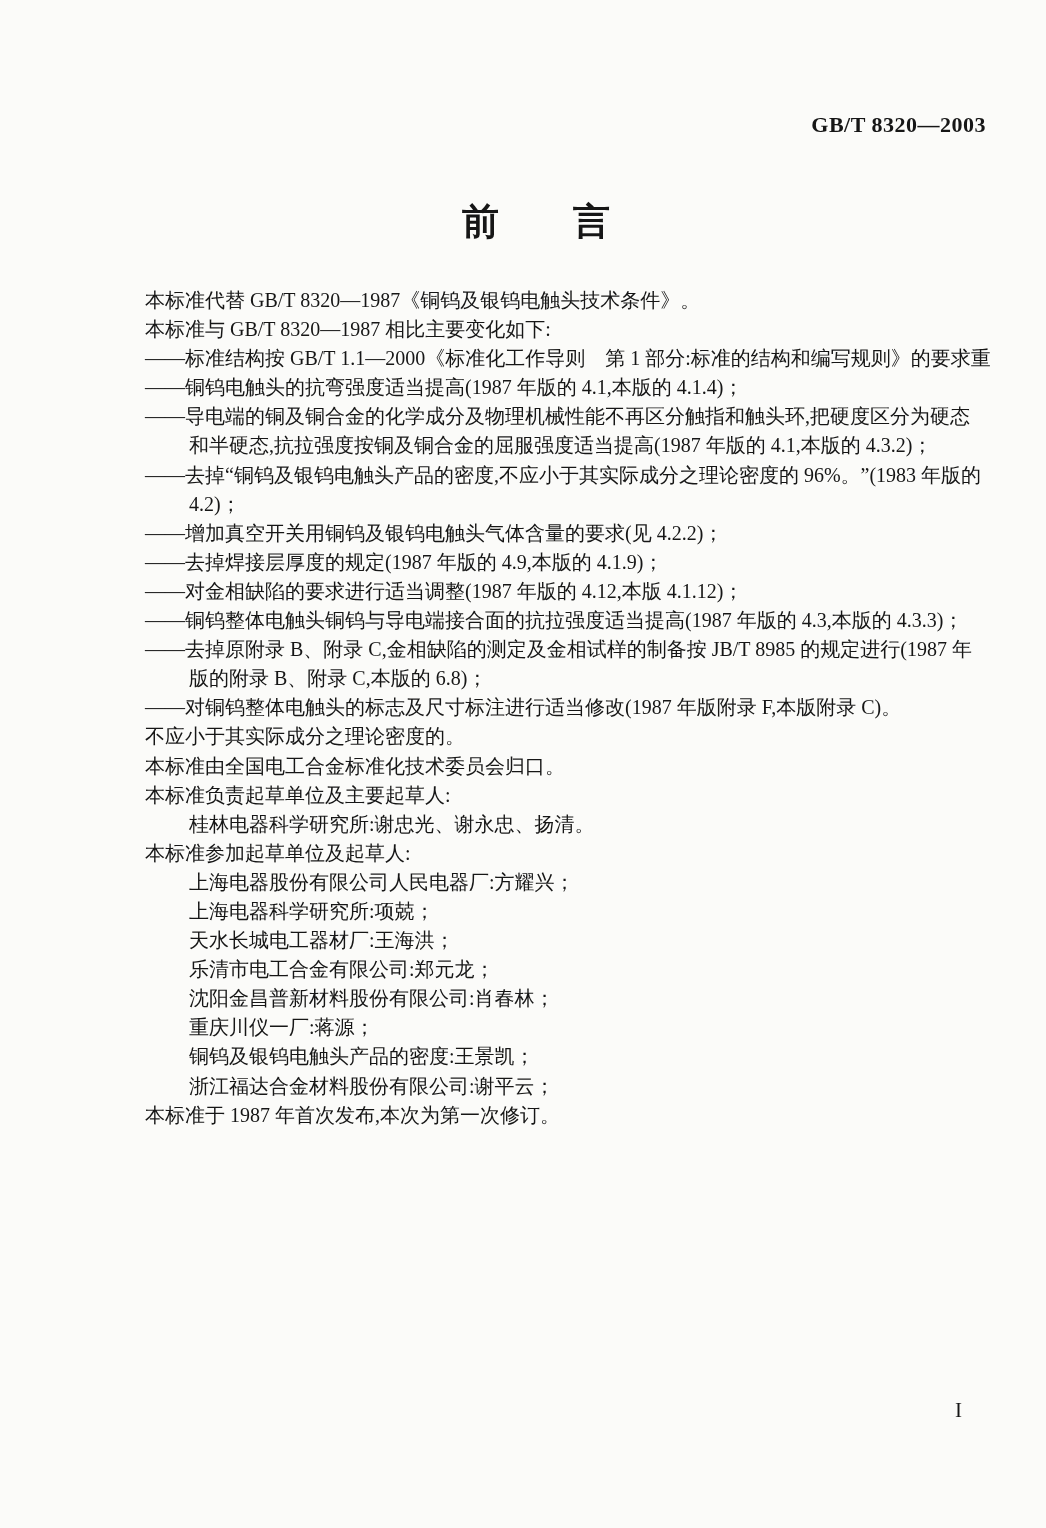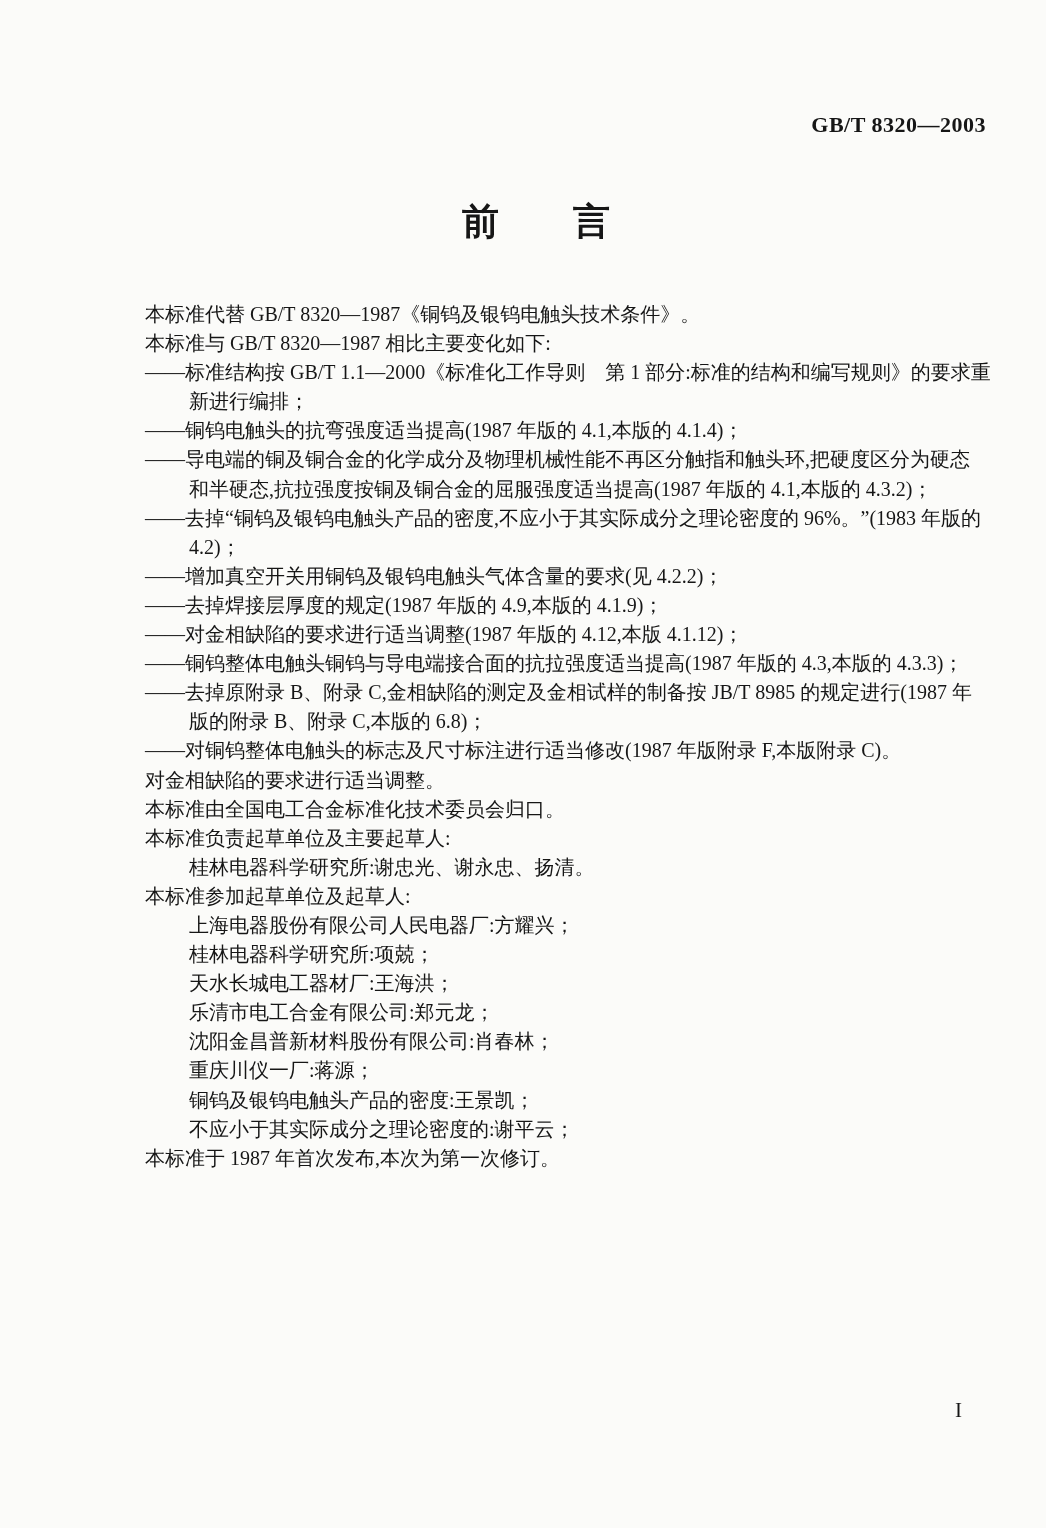--- a/index.html
+++ b/index.html
@@ -31,21 +31,21 @@
     top: 197px;
     left: 13px;
     width: 1046px;
     text-align: center;
     font-size: 37px;
     font-weight: bold;
     white-space: pre;
   }
   .body-text {
     position: absolute;
-    top: 300px;
+    top: 286px;
     left: 145px;
     width: 846px;
     font-size: 20px;
     line-height: 29.1px;
     font-weight: 500;
   }
   .line {
     white-space: nowrap;
   }
   .line.cont {
@@ -65,44 +65,43 @@
 <div class="page">
 
   <div class="doc-code">GB/T 8320—2003</div>
 
   <div class="page-title">前　　言</div>
 
   <div class="body-text">
     <div class="line">本标准代替 GB/T 8320—1987《铜钨及银钨电触头技术条件》。</div>
     <div class="line">本标准与 GB/T 8320—1987 相比主要变化如下:</div>
     <div class="line">——标准结构按 GB/T 1.1—2000《标准化工作导则　第 1 部分:标准的结构和编写规则》的要求重</div>
-    <div class="line cont">新进行编排；</div>
     <div class="line">——铜钨电触头的抗弯强度适当提高(1987 年版的 4.1,本版的 4.1.4)；</div>
     <div class="line">——导电端的铜及铜合金的化学成分及物理机械性能不再区分触指和触头环,把硬度区分为硬态</div>
     <div class="line cont">和半硬态,抗拉强度按铜及铜合金的屈服强度适当提高(1987 年版的 4.1,本版的 4.3.2)；</div>
     <div class="line">——去掉“铜钨及银钨电触头产品的密度,不应小于其实际成分之理论密度的 96%。”(1983 年版的</div>
     <div class="line cont">4.2)；</div>
     <div class="line">——增加真空开关用铜钨及银钨电触头气体含量的要求(见 4.2.2)；</div>
     <div class="line">——去掉焊接层厚度的规定(1987 年版的 4.9,本版的 4.1.9)；</div>
     <div class="line">——对金相缺陷的要求进行适当调整(1987 年版的 4.12,本版 4.1.12)；</div>
     <div class="line">——铜钨整体电触头铜钨与导电端接合面的抗拉强度适当提高(1987 年版的 4.3,本版的 4.3.3)；</div>
     <div class="line">——去掉原附录 B、附录 C,金相缺陷的测定及金相试样的制备按 JB/T 8985 的规定进行(1987 年</div>
     <div class="line cont">版的附录 B、附录 C,本版的 6.8)；</div>
     <div class="line">——对铜钨整体电触头的标志及尺寸标注进行适当修改(1987 年版附录 F,本版附录 C)。</div>
-    <div class="line">对金相缺陷的要求进行适当调整。</div>
+    <div class="line">不应小于其实际成分之理论密度的。</div>
     <div class="line">本标准由全国电工合金标准化技术委员会归口。</div>
     <div class="line">本标准负责起草单位及主要起草人:</div>
     <div class="line cont">桂林电器科学研究所:谢忠光、谢永忠、扬清。</div>
     <div class="line">本标准参加起草单位及起草人:</div>
     <div class="line cont">上海电器股份有限公司人民电器厂:方耀兴；</div>
-    <div class="line cont">桂林电器科学研究所:项兢；</div>
+    <div class="line cont">上海电器科学研究所:项兢；</div>
     <div class="line cont">天水长城电工器材厂:王海洪；</div>
     <div class="line cont">乐清市电工合金有限公司:郑元龙；</div>
     <div class="line cont">沈阳金昌普新材料股份有限公司:肖春林；</div>
     <div class="line cont">重庆川仪一厂:蒋源；</div>
     <div class="line cont">铜钨及银钨电触头产品的密度:王景凯；</div>
-    <div class="line cont">不应小于其实际成分之理论密度的:谢平云；</div>
+    <div class="line cont">浙江福达合金材料股份有限公司:谢平云；</div>
     <div class="line">本标准于 1987 年首次发布,本次为第一次修订。</div>
   </div>
 
   <div class="page-num">I</div>
 
 </div>
 
 </body></html>

